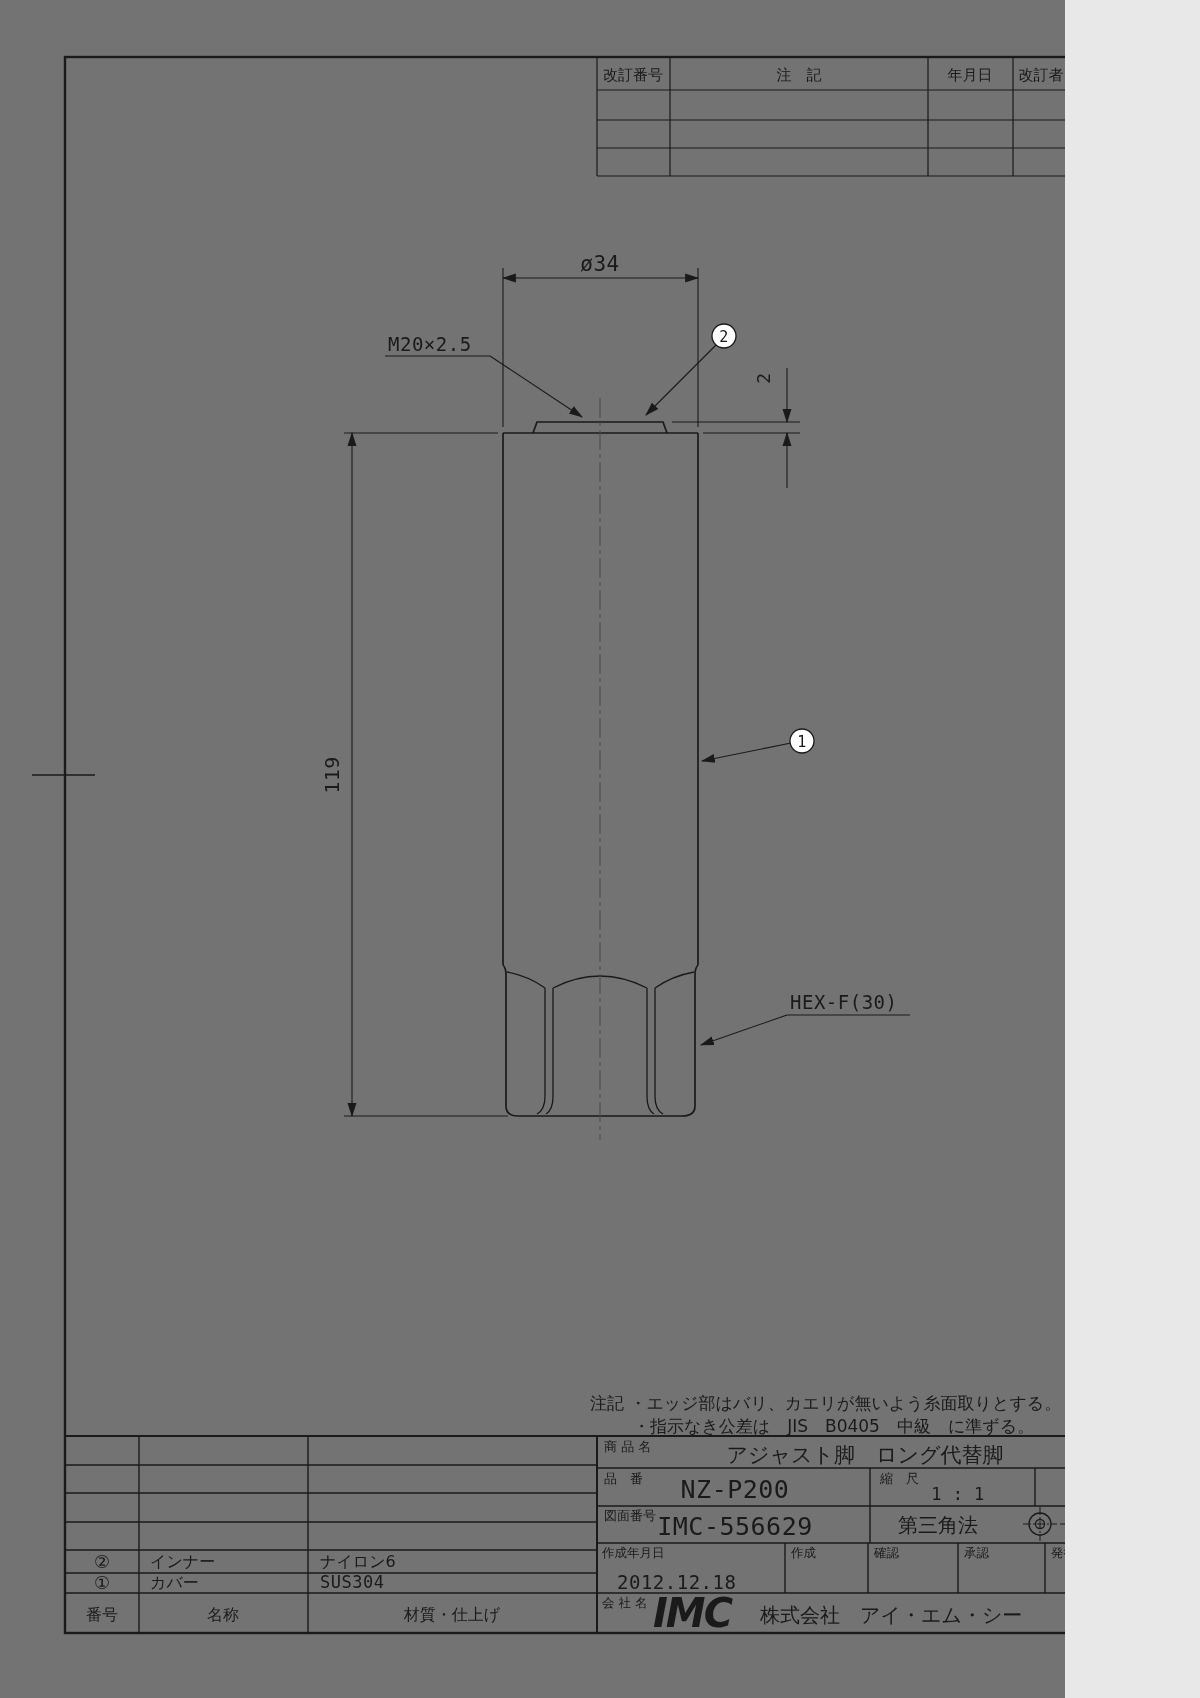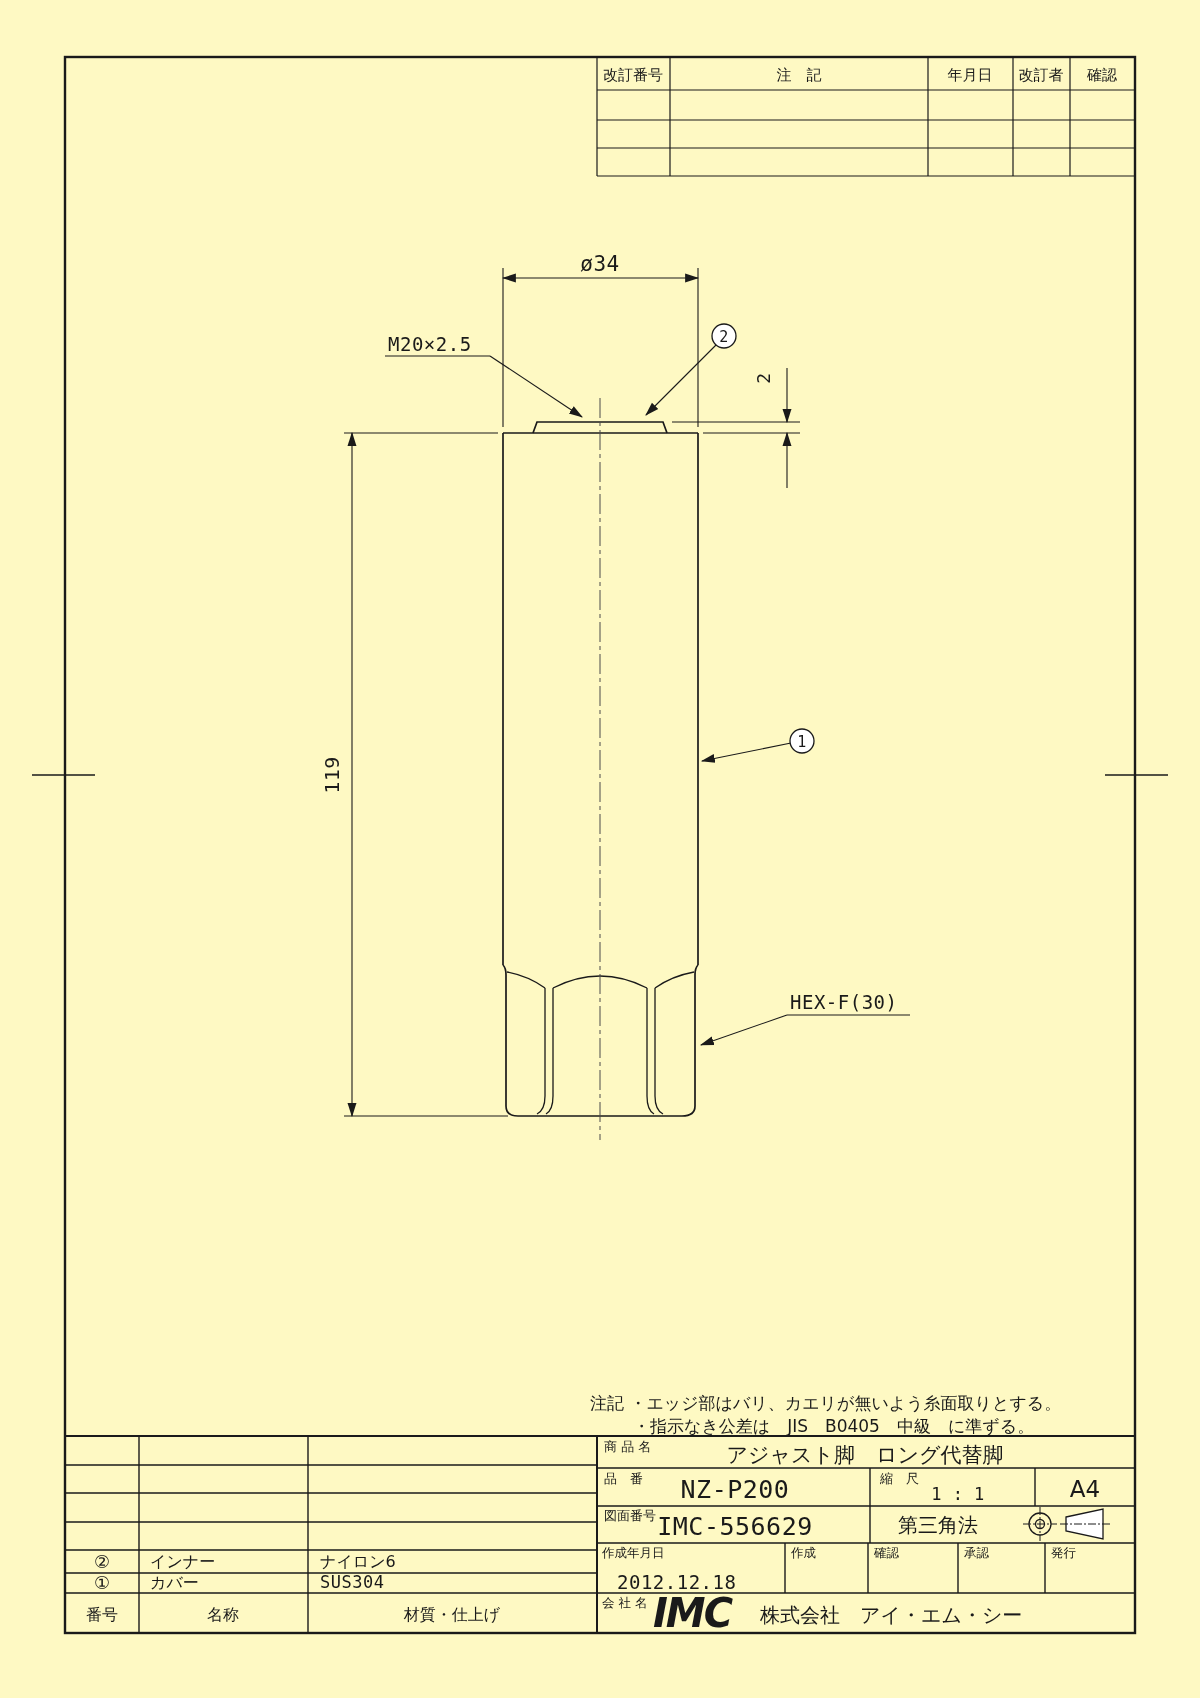--- a/index.html
+++ b/index.html
@@ -1,19 +1,19 @@
 <!DOCTYPE html>
 <html><head>
 <meta charset="utf-8">
 <style>
   html,body{margin:0;padding:0;background:#e8e8e8;}
   .sheet{
     position:relative;
-    width:1200px;height:1698px;
-    background:#fef9c3;
+    width:1065px;height:1698px;
+    background:#737373;
     font-family:"DejaVu Sans",sans-serif;
     color:#1a1a1a;
     overflow:hidden;
   }
   svg{position:absolute;left:0;top:0;}
   svg text{fill:#1a1a1a;}
   .jp{font-family:"DejaVu Sans",sans-serif;}
   .cad{font-family:"DejaVu Sans Mono","Liberation Mono",monospace;letter-spacing:.5px;}
   .logo{font-family:"DejaVu Sans",sans-serif;font-weight:bold;font-style:italic;letter-spacing:-2px;}
 </style>

